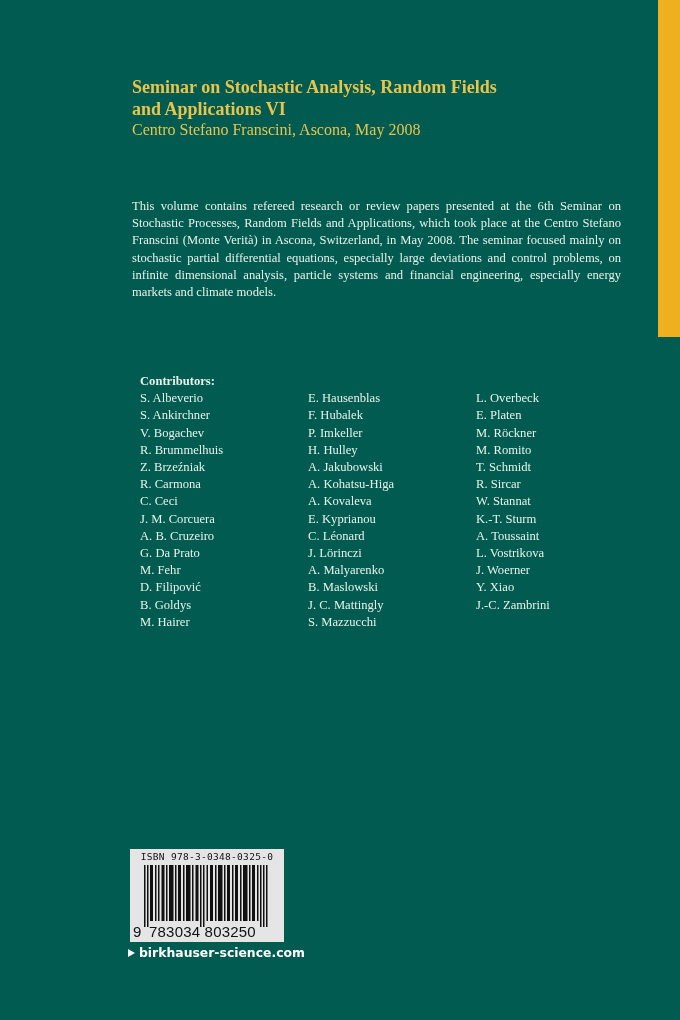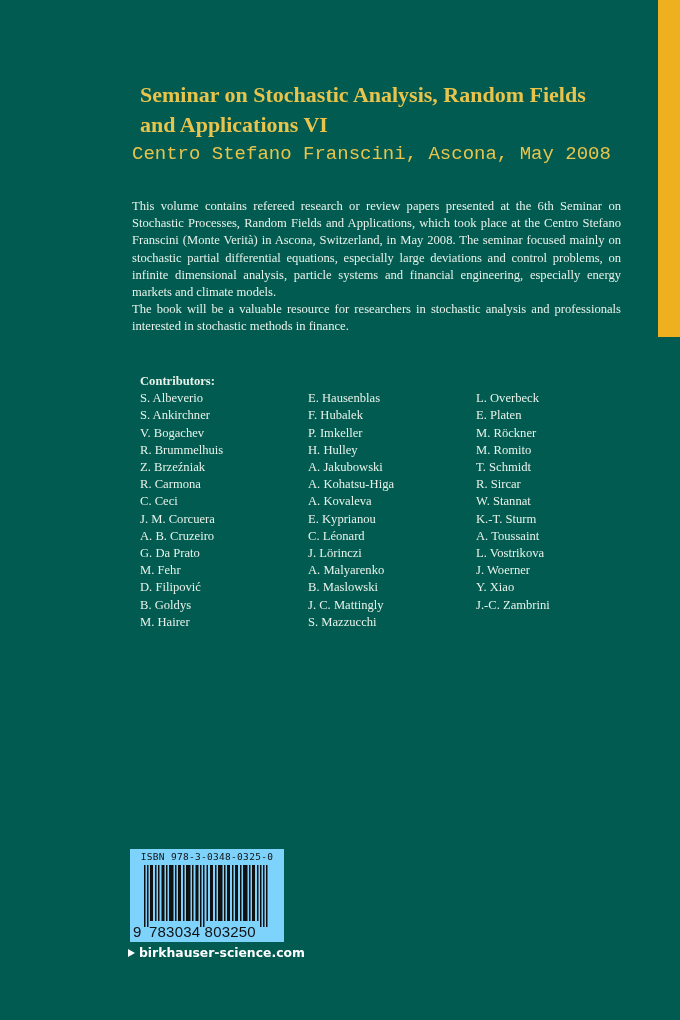--- a/index.html
+++ b/index.html
@@ -16,25 +16,25 @@
     .header {
       position: absolute; left: 132px; top: 76px; width: 500px;
       color: #e9c44c;
     }
     .editors {
       font-family: "Liberation Serif", serif;
       font-size: 14.2px; line-height: 20px; margin: 0;
     }
     .title {
       font-family: "Liberation Serif", serif;
-      font-weight: bold; font-size: 22px; line-height: 22px; margin: 8px;
+      font-weight: bold; font-size: 18px; line-height: 22px; margin: 0;
     }
     .venue {
-      font-family: Liberation Mono, monospace;
-      font-size: 19px; line-height: 20px; margin: 0;
+      font-family: Liberation Serif, serif;
+      font-size: 16px; line-height: 20px; margin: 0;
     }
     .blurb {
       position: absolute; left: 132px; top: 198px; width: 489px;
       color: #e8f2ea;
       font-family: "Liberation Serif", serif;
       font-size: 12.6px; line-height: 17.2px;
       text-align: justify;
     }
     .blurb p { margin: 0; }
     .contrib {
@@ -44,21 +44,21 @@
       font-size: 12.6px; line-height: 17.2px;
     }
     .contrib-heading { font-weight: bold; margin: 0; }
     .cols { display: flex; }
     .col { list-style: none; margin: 0; padding: 0; }
     .col1 { width: 168px; }
     .col2 { width: 168px; }
     .col3 { width: 160px; }
     .barcode {
       position: absolute; left: 130px; top: 849px; width: 154px; height: 93px;
-      background: #7dd3fc;
+      background: #e5e5e5;
     }
     .isbn {
       position: absolute; left: 0; top: 2px; width: 154px; text-align: center;
       font-family: "DejaVu Sans Mono", "Liberation Mono", monospace;
       font-size: 9.5px; color: #111; letter-spacing: 0.3px;
     }
     .bars {
       position: absolute; left: 14px; top: 16px; width: 124px; height: 62px;
     }
     .ean-first {
@@ -91,21 +91,20 @@
 <div class="stripe"></div>
 
 <div class="header">
   <p class="title">Seminar on Stochastic Analysis, Random Fields</p>
   <p class="title">and Applications VI</p>
   <p class="venue">Centro Stefano Franscini, Ascona, May 2008</p>
 </div>
 
 <div class="blurb">
   <p>This volume contains refereed research or review papers presented at the 6th Seminar on Stochastic Processes, Random Fields and Applications, which took place at the Centro Stefano Franscini (Monte Verità) in Ascona, Switzerland, in May 2008. The seminar focused mainly on stochastic partial differential equations, especially large deviations and control problems, on infinite dimensional analysis, particle systems and financial engineering, especially energy markets and climate models.</p>
-  <p>The book will be a valuable resource for researchers in stochastic analysis and professionals interested in stochastic methods in finance.</p>
 </div>
 
 <div class="contrib">
   <p class="contrib-heading">Contributors:</p>
   <div class="cols">
     <ul class="col col1">
       <li>S. Albeverio</li>
       <li>S. Ankirchner</li>
       <li>V. Bogachev</li>
       <li>R. Brummelhuis</li>

